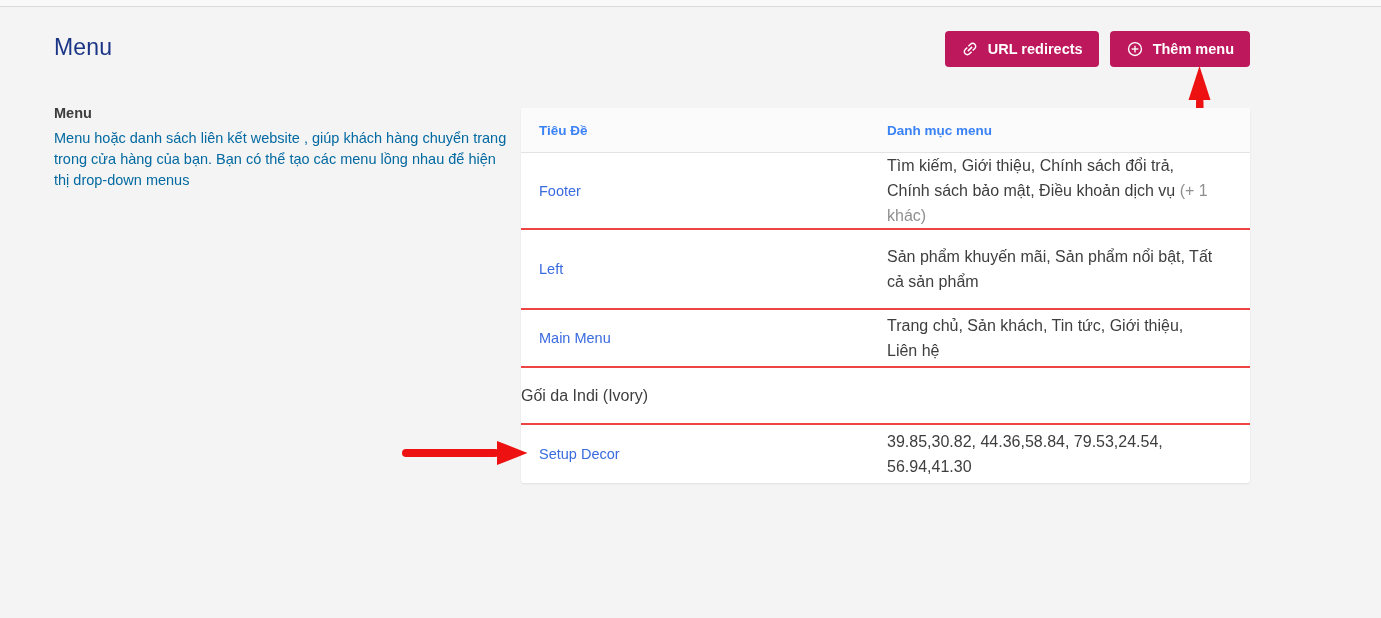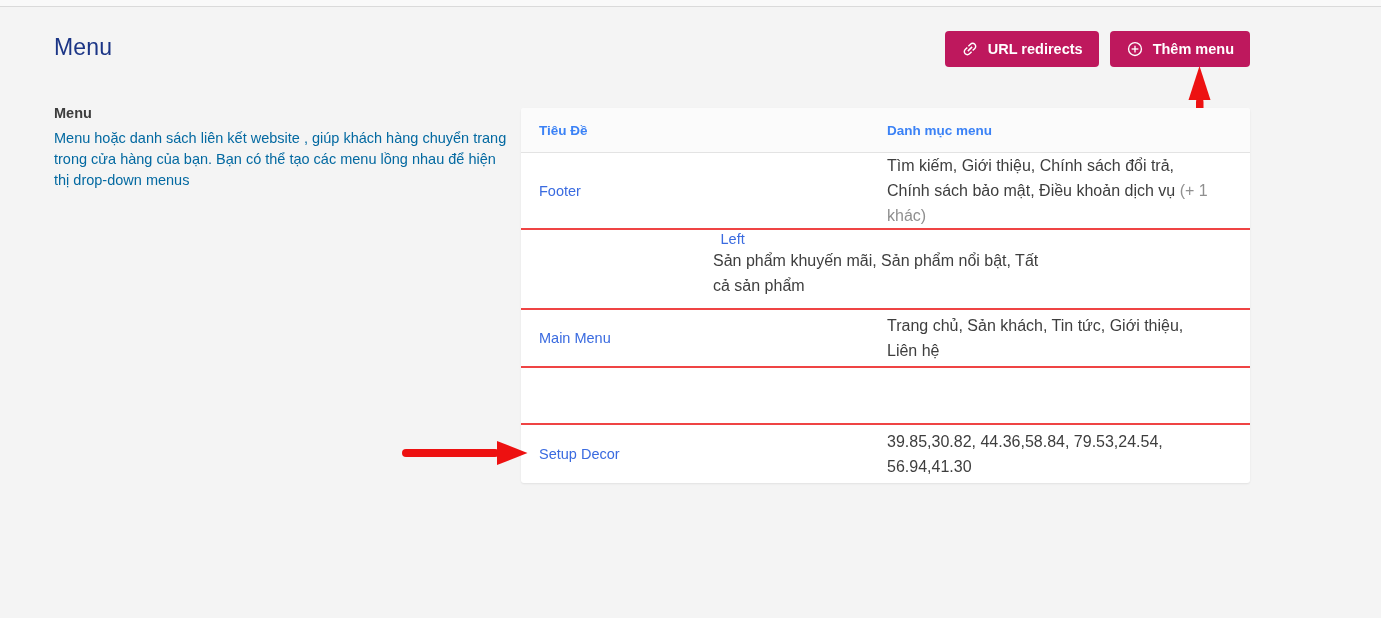--- a/index.html
+++ b/index.html
@@ -122,39 +122,42 @@
     <div>
   <div class="trow" style="min-height: 74px;">
     <div class="col1">
       <a class="tlink">Footer</a>
     </div>
     <div class="titems col2">
       <span>Tìm kiếm, Giới thiệu, Chính sách đổi trả, Chính sách bảo mật, Điều khoản dịch vụ </span><span class="extra">(+ 1 khác)</span>
     </div>
   </div>
 
-  <div class="trow" style="min-height: 80px; flex-direction: column;">
+  <div class="trow" style="min-height: 80px;">
     <div class="col1">
       <a class="tlink">Left</a>
     </div>
     <div class="titems col2">
       <span>Sản phẩm khuyến mãi, Sản phẩm nổi bật, Tất cả sản phẩm</span><span class="extra"></span>
     </div>
   </div>
 
   <div class="trow" style="min-height: 58px;">
     <div class="col1">
       <a class="tlink">Main Menu</a>
     </div>
     <div class="titems col2">
       <span>Trang chủ, Sản khách, Tin tức, Giới thiệu, Liên hệ</span><span class="extra"></span>
     </div>
   </div>
 
   <div class="trow" style="min-height: 57px;">
+    <div class="titems col2">
+      <span>Gối da Indi (Ivory)</span><span class="extra"></span>
+    </div>
   </div>
 
   <div class="trow" style="min-height: 58px;">
     <div class="col1">
       <a class="tlink">Setup Decor</a>
     </div>
     <div class="titems col2">
       <span>39.85,30.82, 44.36,58.84, 79.53,24.54, 56.94,41.30</span><span class="extra"></span>
     </div>
   </div>

